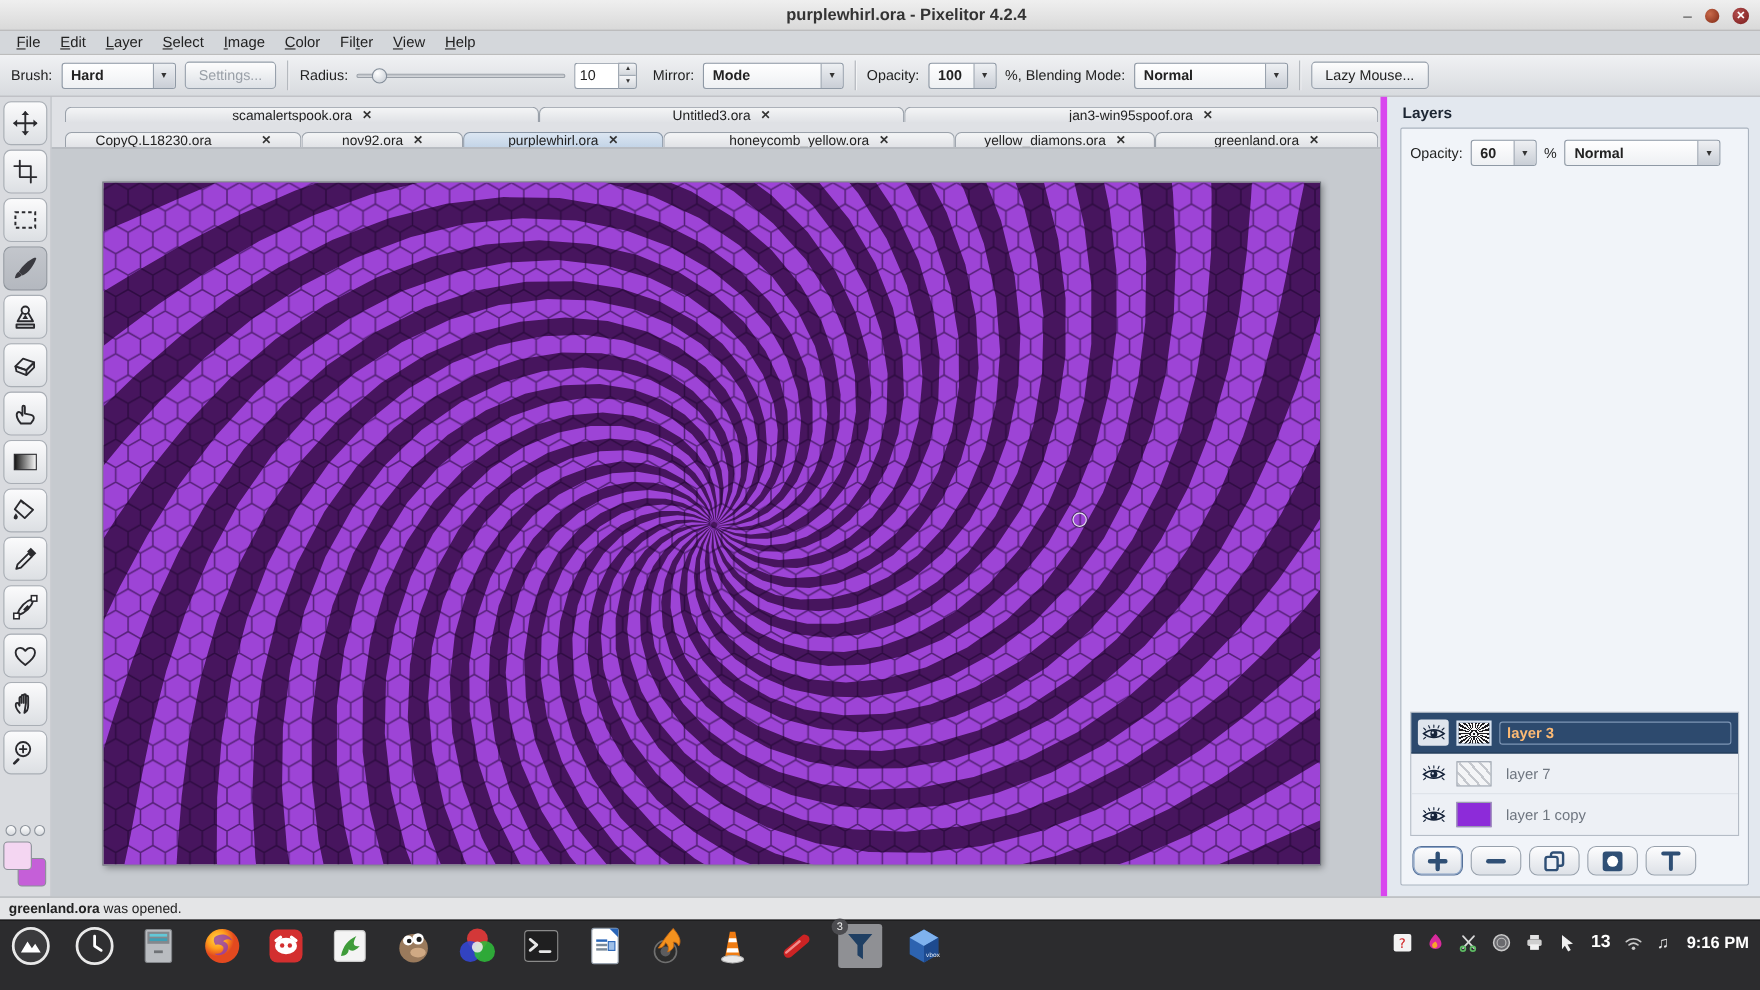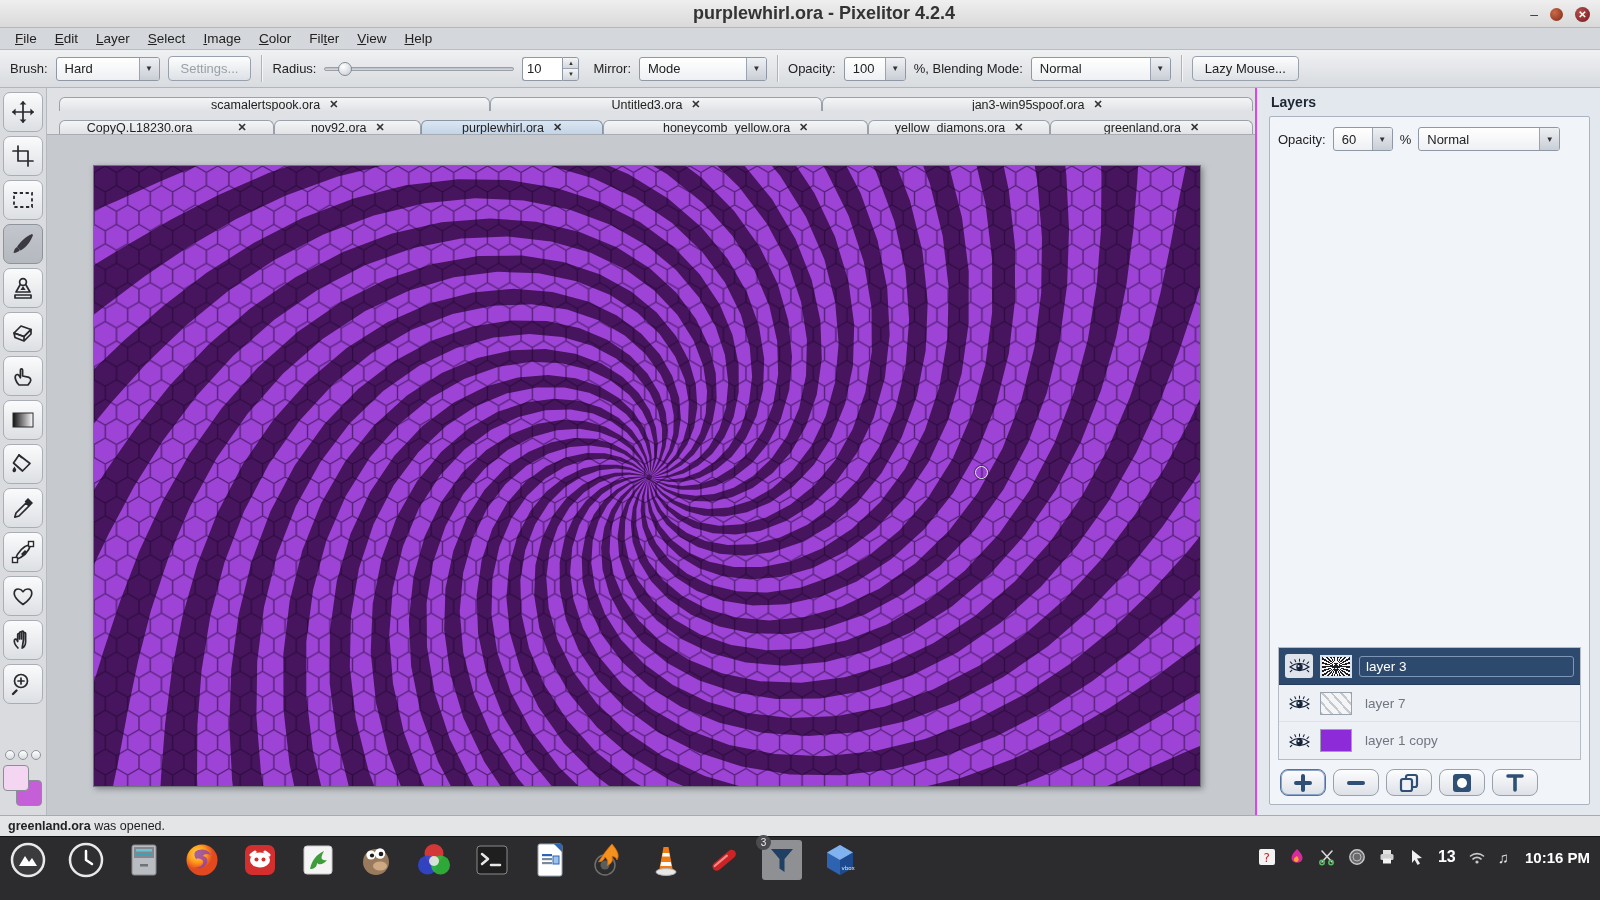--- a/index.html
+++ b/index.html
@@ -4,42 +4,42 @@
 <style>
   * { box-sizing: border-box; margin: 0; padding: 0; }
   html,body { width:1600px; height:900px; overflow:hidden; }
   body { font-family:"Liberation Sans", sans-serif; font-size:13px; color:#222;
          background:#d4d7db; position:relative; }
 
   
   .titlebar { position:absolute; top:0; left:0; right:0; height:28px;
     background:linear-gradient(#efefef,#d9d9d9); border-bottom:1px solid #b6b6b6;
     display:flex; align-items:center; justify-content:center; }
-  .titlebar .title { font-size:18px; font-weight:600; color:#333;margin-left:48px; }
+  .titlebar .title { font-size:15px; font-weight:600; color:#333;margin-left:48px; }
   .win-controls { position:absolute; right:10px; top:0; height:28px; display:flex; align-items:center; gap:12px; }
   .win-btn { font-size:14px; color:#444; cursor:default; line-height:1; }
   .win-dot { width:13px; height:13px; border-radius:50%; background:radial-gradient(circle at 35% 35%, #c96a4a, #7e2714); }
   .win-close { width:15px; height:15px; border-radius:50%; background:radial-gradient(circle at 35% 35%, #b45050, #771818);
     color:#fff; font-size:10px; display:flex; align-items:center; justify-content:center; font-weight:bold; }
 
   
   .menubar { position:absolute; top:28px; left:0; right:0; height:22px;
     background:linear-gradient(#eceided,#e2e3e5); border-bottom:1px solid #bcbcbc;
     display:flex; align-items:center; padding-left:6px; }
   .menu-item { padding:0 9px; font-size:13.5px; height:100%; display:flex; align-items:center; }
   .menu-item u { text-decoration:underline; }
 
   
   .toolbar { position:absolute; top:50px; left:0; right:0; height:38px;
     background:linear-gradient(#f0f1f3,#d8dbdf); border-bottom:1px solid #b2b5ba;
     display:flex; align-items:center; gap:8px; padding:0 10px; }
   .lbl { white-space:nowrap; }
   .combo { height:24px; border:1px solid #8f99a5; border-radius:3px; display:flex; align-items:stretch;
     background:linear-gradient(#ffffff,#eef0f3); overflow:hidden; }
-  .combo-val { padding:0 8px; display:flex; align-items:center; flex:1; white-space:nowrap; }
+  .combo-val { padding:0 8px; display:flex; align-items:center; flex:1; white-space:nowrap;font-weight:bold; }
   .combo-arrow { width:20px; background:linear-gradient(#eef0f3,#c9ced6); border-left:1px solid #9aa3ae;
     display:flex; align-items:center; justify-content:center; font-size:8px; color:#333; }
   .btn { height:25px; padding:0 12px; border:1px solid #98a1ac; border-radius:4px;
     background:linear-gradient(#fdfdfd,#dde1e6); font-size:13px; color:#222; }
   .btn.disabled { color:#9aa0a8; }
   .slider { position:relative; height:24px; display:flex; align-items:center; }
   .slider .track { height:4px; width:100%; background:linear-gradient(#b9bdc3,#d8dbdf); border:1px solid #9aa0a8; border-radius:2px; }
   .slider .thumb { position:absolute; top:5px; width:14px; height:14px; border-radius:50%;
     background:radial-gradient(circle at 35% 30%, #ffffff, #c3c9d1); border:1px solid #828c98; }
   .spinner { display:flex; height:24px; }
@@ -79,38 +79,38 @@
   .tab.active { background:linear-gradient(#dbe6f2,#c3d4e7); border-color:#8795a6; }
   .tab-close { font-size:11px; font-weight:bold; color:#333; }
   .canvas-area { flex:1; position:relative; background:#c6cacf; border-top:1px solid #a9adb3; }
   .canvas { position:absolute; left:46px; top:30px; width:1108px; height:622px;
     border:1px solid #70757c; box-shadow:2px 2px 6px rgba(0,0,0,.35); }
   .canvas svg { display:block; width:100%; height:100%; }
   .cursor-circle { position:absolute; width:13px; height:13px; border-radius:50%;
     border:1.5px solid #e4e4ea; box-shadow:0 0 0 1px rgba(40,40,50,.65); }
 
   
-  .rightpanel { width:345px; background:#e3e8ef; border-left:2px solid #d946ef;
+  .rightpanel { width:345px; background:#e3e8ef; border-left:6px solid #d946ef;
     display:flex; flex-direction:column; padding:4px 10px 10px 12px; }
   .panel-title { font-weight:bold; font-size:14px; color:#1d2633; padding:2px 0 6px 2px; }
   .panel-box { flex:1; border:1px solid #aab3bf; background:#f1f4f9; border-radius:2px;
     display:flex; flex-direction:column; padding:10px 8px 8px 8px; }
   .opacity-row { display:flex; align-items:center; gap:7px; }
   .layers-list { margin-top:auto; border:1px solid #b5bcc6; background:#edf0f5; }
   .layer-row { height:37px; display:flex; align-items:center; gap:7px; padding:0 6px; border-bottom:1px solid #dde1e8; }
   .layer-row:last-child { border-bottom:none; }
   .layer-row.selected { background:#2d4a6e; border-bottom-color:#243c59; }
   .eye-chip { display:flex; align-items:center; justify-content:center; width:28px; height:24px; border-radius:3px; }
   .layer-row.selected .eye-chip { background:#dfe4ec; }
   .layer-thumb { width:32px; height:23px; border:1px solid #9aa2ad; }
   .layer-row.selected .layer-thumb { border:2px solid #d8e2ef; }
   .thumb-swirl { background:repeating-conic-gradient(from 0deg,#f6f6f6 0deg 8deg,#1e1e22 8deg 16deg); }
   .thumb-sketch { background:#f4f5f7 repeating-linear-gradient(48deg, rgba(140,145,155,.45) 0 2px, transparent 2px 7px); }
   .layer-name { flex:1; color:#6f7680; font-size:13.5px; padding:2px 6px; }
-  .layer-row.selected .layer-name { color:#ffffff; border:1px solid #7e96b5; border-radius:3px; }
+  .layer-row.selected .layer-name { color:#fdba74; border:1px solid #7e96b5; border-radius:3px;font-weight:bold; }
   .layer-buttons { display:flex; gap:7px; margin-top:9px; padding-left:2px; }
   .lbtn { width:46px; height:27px; border:1px solid #98a1ac; border-radius:8px;
     background:linear-gradient(#fdfdfe,#dde1e7); display:flex; align-items:center; justify-content:center; }
   .lbtn.focused { border:1px solid #55719a; box-shadow:0 0 0 1px #8aa4c8 inset; }
   .lbtn svg { width:22px; height:20px; }
 
   
   .statusbar { position:absolute; left:0; right:0; bottom:64px; height:21px;
     background:#e4e5e7; border-top:1px solid #a8abaf; display:flex; align-items:center;
     font-size:12.5px; padding:0 8px; }
@@ -617,15 +617,15 @@
         </svg>
     </div>
     <span class="tb-count">13</span>
     <div class="tray-ic">
       <svg viewBox="0 0 18 18">
           <path d="M2.5 8a10 10 0 0113 0M5 11a6.5 6.5 0 018 0" fill="none" stroke="#c8c8c8" stroke-width="1.6" stroke-linecap="round"></path>
           <circle cx="9" cy="14" r="1.6" fill="#c8c8c8"></circle>
         </svg>
     </div>
     <span class="tray-txt">♫</span>
-    <span class="tb-clock">10:16 PM</span>
+    <span class="tb-clock">9:16 PM</span>
   </div>
 </div>
 
 </body></html>

